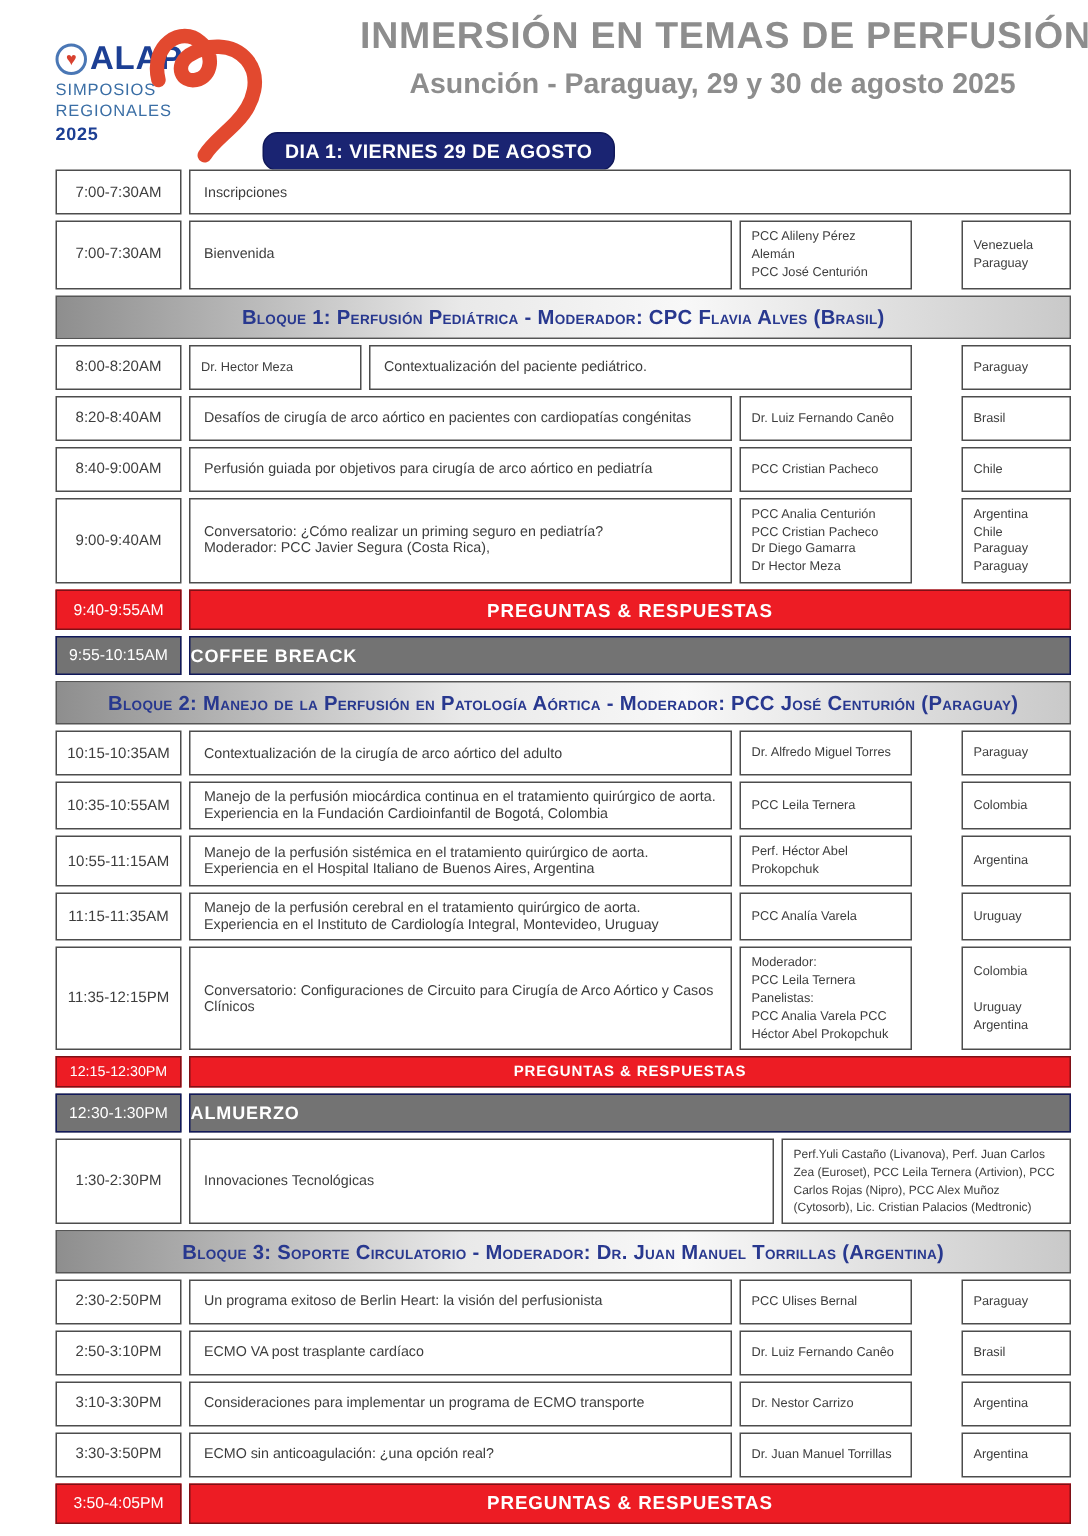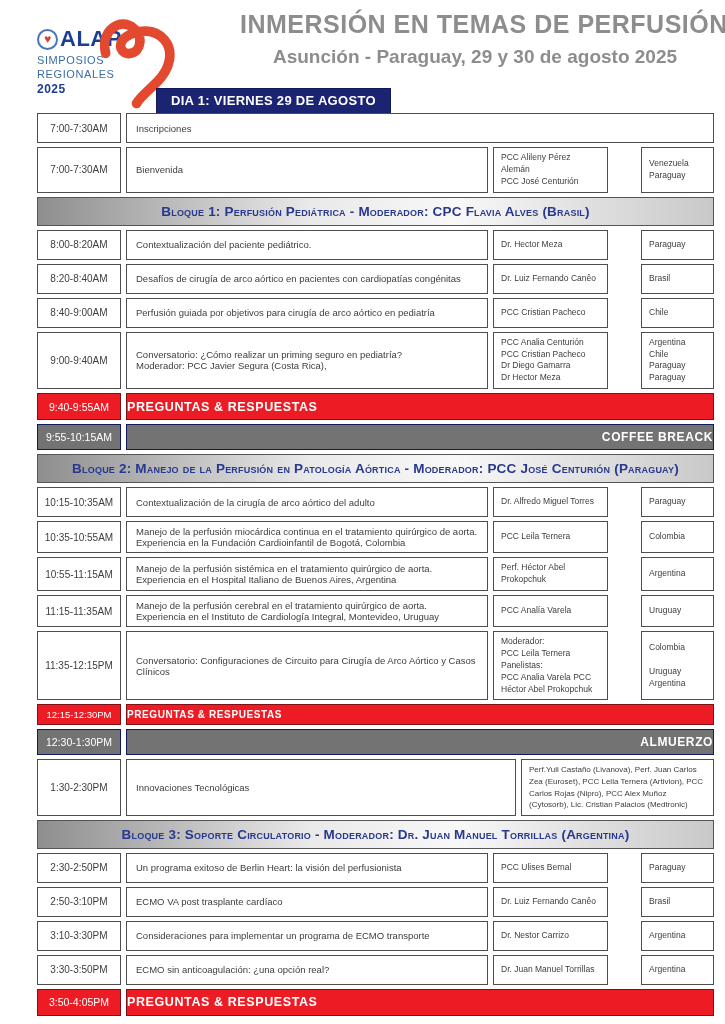--- a/index.html
+++ b/index.html
@@ -18,22 +18,22 @@
     color: #d8412f; font-size: 12px; line-height: 1; flex: none;
   }
   .alap-text { color: #1c3f94; font-weight: bold; font-size: 22px; letter-spacing: 0.5px; }
   .logo-sub { color: #3a6ea5; font-size: 11px; letter-spacing: 0.6px; line-height: 1.25; margin-top: 2px; font-weight: 500;}
   .logo-year { color: #1c3f94; font-size: 12px; font-weight: bold; letter-spacing: 0.5px; }
   .heart-svg { position: absolute; left: 96px; top: 14px; }
   .title-wrap { position: absolute; left: 240px; top: 10px; width: 470px; text-align: center; }
   .main-title { color: #8d8d8d; font-weight: bold; font-size: 25px; letter-spacing: 0.5px; white-space: nowrap; }
   .sub-title { color: #8d8d8d; font-weight: bold; font-size: 19px; margin-top: 7px; white-space: nowrap; }
   .day-badge {
-    position: absolute; left: 156px; top: 88px; background: #1a2472; color: #fff;
-    font-weight: bold; font-size: 13px; padding: 4px 14px 5px 14px; border-radius: 0;
+    position: absolute; left: 175px; top: 88px; background: #1a2472; color: #fff;
+    font-weight: bold; font-size: 13px; padding: 4px 14px 5px 14px; border-radius: 10px;
     letter-spacing: 0.3px; border: 1px solid #11195a; white-space: nowrap;
   }
   
   .table {
     position: absolute; left: 37px; top: 113px; width: 677px;
     display: flex; flex-direction: column; gap: 4px;
   }
   .row { display: flex; gap: 5px; align-items: stretch; }
   .cell {
     border: 1.5px solid #4d4d4d; background: #fff;
@@ -51,28 +51,28 @@
     flex: 1; min-height: 29px; justify-content: center;
     background: linear-gradient(90deg, #8e8e8e 0%, #e9e9e9 40%, #f8f8f8 62%, #c9c9c9 100%);
     border: 1.5px solid #555;
   }
   .block-label {
     color: #28388f; font-weight: bold; font-size: 13.5px;
     font-variant: small-caps; letter-spacing: 0.2px; white-space: nowrap;
   }
   
   .row.qa .cell { background: #ed1c24; color: #fff; border-color: #7e1016; min-height: 27px; }
-  .row.qa .banner-cell { flex: 1; justify-content: flex-start; font-weight: bold; font-size: 12.5px; letter-spacing: 0.6px; }
+  .row.qa .banner-cell { flex: 1; justify-content: center; font-weight: bold; font-size: 12.5px; letter-spacing: 0.6px; }
   .row.qa .time-cell { font-size: 10.5px; }
   .row.qa.compact .cell { min-height: 21px; }
   .row.qa.compact .banner-cell { font-size: 10px; }
   .row.qa.compact .time-cell { font-size: 9.5px; }
   
   .row.break .cell { background: #737373; color: #fff; border-color: #11195a; min-height: 26px; }
-  .row.break .banner-cell { flex: 1; justify-content: flex-end; font-weight: bold; font-size: 12px; letter-spacing: 0.6px; }
+  .row.break .banner-cell { flex: 1; justify-content: flex-start; font-weight: bold; font-size: 12px; letter-spacing: 0.6px; }
   .row.break .time-cell { font-size: 10.5px; }
 </style>
 </head>
 <body>
 
 <div class="header">
   <div class="logo">
     <div class="logo-top">
       <span class="emblem">♥</span>
       <span class="alap-text">ALAP</span>
@@ -120,25 +120,25 @@
     </div>
     <div class="row block">
       <div class="cell ">
         <span class="block-label">Bloque 1: Perfusión Pediátrica - Moderador: CPC Flavia Alves (Brasil)</span>
       </div>
     </div>
     <div class="row session">
       <div class="cell time-cell">
         <span>8:00-8:20AM</span>
       </div>
+      <div class="cell speaker-cell">
+        <span>Dr. Hector Meza</span>
+      </div>
       <div class="cell desc-cell">
         <span>Contextualización del paciente pediátrico.</span>
-      </div>
-      <div class="cell speaker-cell">
-        <span>Dr. Hector Meza</span>
       </div>
       <div class="cell country-cell">
         <span>Paraguay</span>
       </div>
     </div>
     <div class="row session">
       <div class="cell time-cell">
         <span>8:20-8:40AM</span>
       </div>
       <div class="cell desc-cell">

